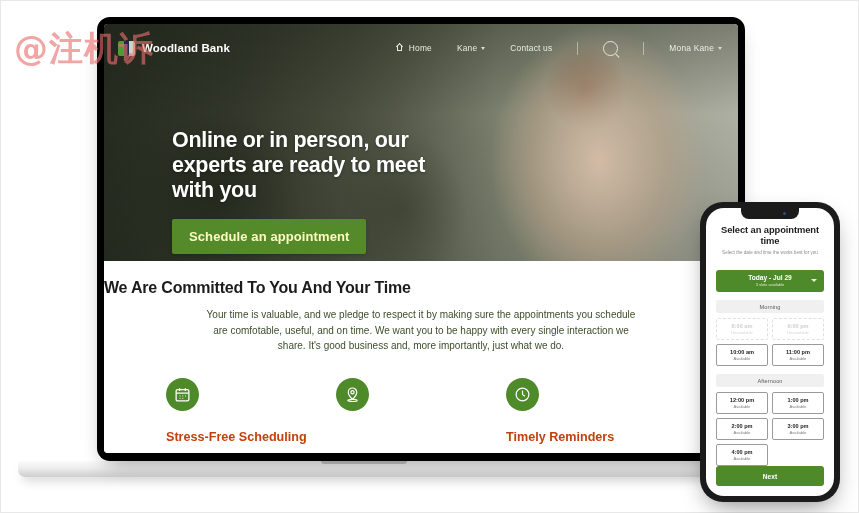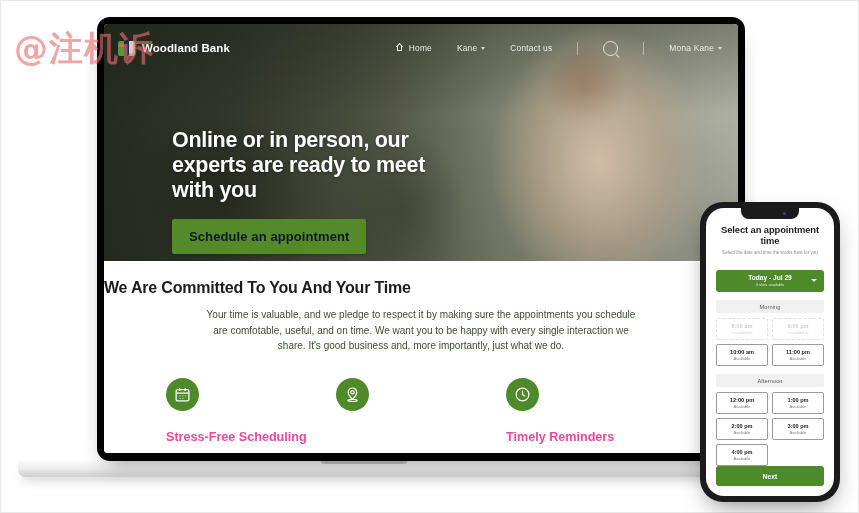--- a/index.html
+++ b/index.html
@@ -63,37 +63,37 @@
   .home-ico:before{content:"";position:absolute;left:0;top:2.4px;width:5.6px;height:4.4px;
      border:1.1px solid #e9ece4;border-top:0;box-sizing:border-box;}
   .home-ico:after{content:"";position:absolute;left:.4px;top:-.3px;width:5px;height:5px;
      border-top:1.1px solid #e9ece4;border-right:1.1px solid #e9ece4;transform:rotate(-45deg);
      box-sizing:border-box;}
 
   
   #hero-copy{position:absolute;left:68px;top:104px;z-index:7;}
   #hero-title{color:#fff;font-size:21.5px;line-height:25px;font-weight:700;letter-spacing:-.3px;
      text-shadow:0 1px 3px rgba(0,0,0,.35);margin:0;max-width:290px;}
-  #cta{margin-top:16px;display:inline-block;background:#558a2b;color:#0f172a;font-size:13px;
+  #cta{margin-top:16px;display:inline-block;background:#558a2b;color:#fef9c3;font-size:13px;
      font-weight:600;padding:10px 17px;border-radius:2px;letter-spacing:.1px;
      box-shadow:0 1px 3px rgba(0,0,0,.2);cursor:pointer;}
 
   
   #content{position:relative;background:#fff;padding-top:18px;height:100%;box-sizing:border-box;}
   #sec-title{text-align:left;font-size:16px;font-weight:700;color:#1c1c1c;margin:0;
      letter-spacing:-.2px;}
   #sec-sub{margin:10px auto 0;max-width:432px;text-align:center;color:#3c4d2c;
      font-family:Liberation Sans, sans-serif;font-size:10px;line-height:15.5px;}
 
   #features{display:flex;margin:24px 0 0 0;padding:0 62px;box-sizing:border-box;gap:0;}
   .feature{flex:1;padding-right:22px;box-sizing:border-box;}
   .fico{width:33px;height:33px;border-radius:50%;background:#4e8a2a;display:flex;
      align-items:center;justify-content:center;}
   .fico svg{display:block;}
-  .ftitle{margin:19px 0 0;font-size:12.6px;font-weight:700;color:#ec4899;}
+  .ftitle{margin:19px 0 0;font-size:12.6px;font-weight:700;color:#c2410c;}
 
   
   #phone{position:absolute;left:700px;top:202px;width:140px;height:300px;background:#1b1b1b;
      border-radius:23px;padding:6px;box-sizing:border-box;z-index:30;
      box-shadow:0 10px 24px -8px rgba(0,0,0,.5);}
   #phone-inner{position:relative;width:100%;height:100%;background:#fff;border-radius:18px;
      overflow:hidden;}
   #notch{position:absolute;left:50%;top:0;transform:translateX(-50%);width:58px;height:11px;
      background:#1b1b1b;border-radius:0 0 8px 8px;z-index:5;}
   #notch-dot{position:absolute;right:13px;top:4px;width:3px;height:3px;border-radius:50%;

